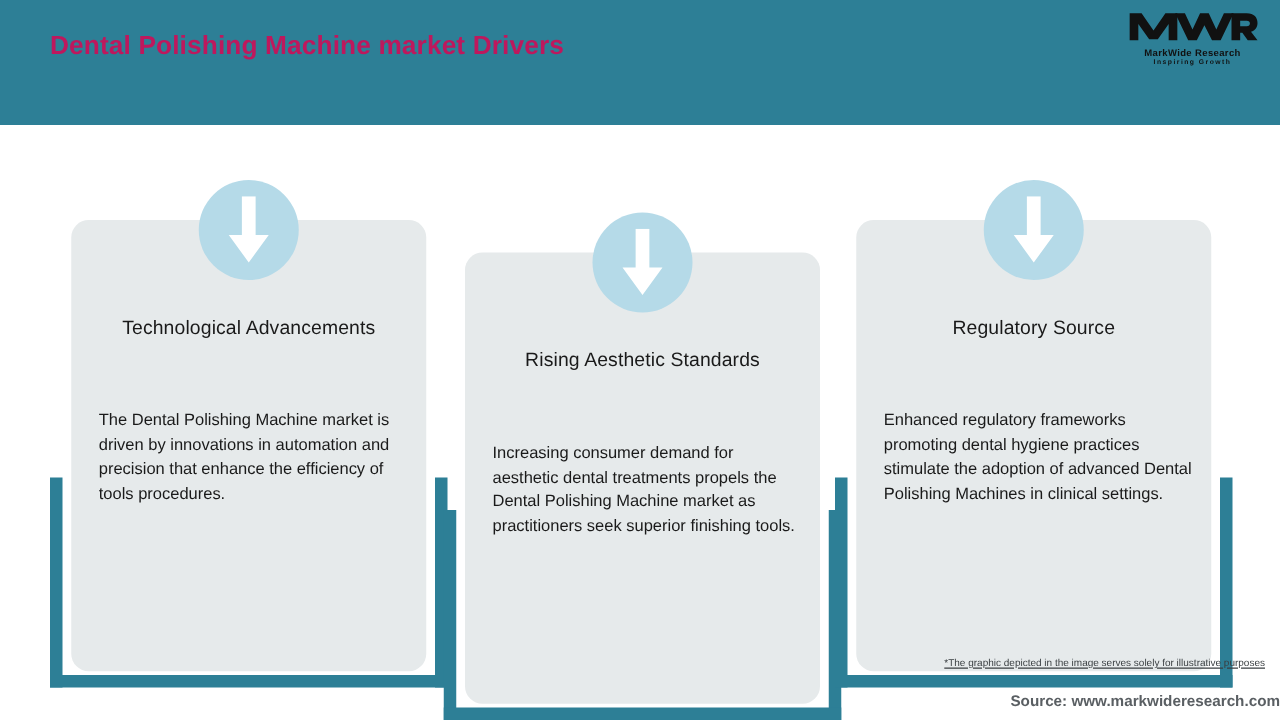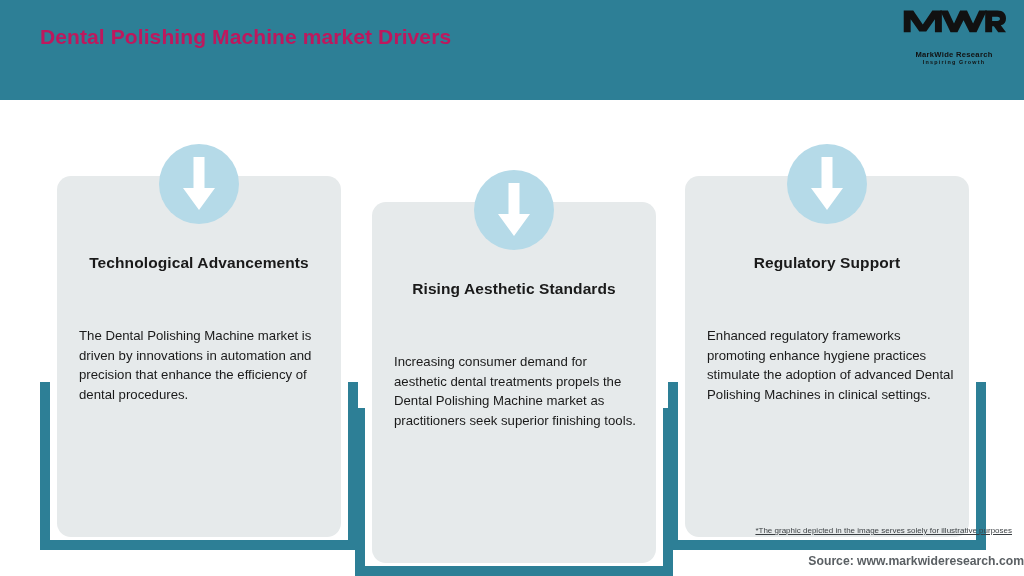--- a/index.html
+++ b/index.html
@@ -45,21 +45,21 @@
     display: block;
     width: 100%;
     height: 26px;
   }
   .logo-name {
     display: block;
     font-size: 7.6px;
     font-weight: bold;
     color: #111111;
     letter-spacing: 0.3px;
-    margin-top: 17px;
+    margin-top: 5px;
     white-space: nowrap;
   }
   .logo-tag {
     display: block;
     font-size: 5.4px;
     font-weight: bold;
     color: #111111;
     letter-spacing: 1.2px;
     margin-top: 1px;
     white-space: nowrap;
@@ -107,21 +107,21 @@
     background: #e6eaeb;
     border-radius: 14px;
   }
 
   .card-title {
     position: absolute;
     left: 0; top: 78px;
     width: 100%;
     text-align: center;
     font-size: 15.5px;
-    font-weight: bold;
+    font-weight: normal;
     color: #1a1a1a;
     letter-spacing: 0.1px;
   }
 
   .card-body {
     position: absolute;
     left: 22px;
     top: 150px;
     width: 248px;
     font-size: 13.2px;
@@ -185,21 +185,21 @@
 </div>
 
 <div class="cards">
 
   <div class="card-unit c0">
     <div class="bracket-left"></div>
     <div class="bracket-right"></div>
     <div class="bracket-bottom"></div>
     <div class="card">
       <div class="card-title">Technological Advancements</div>
-      <div class="card-body">The Dental Polishing Machine market is driven by innovations in automation and precision that enhance the efficiency of dental procedures.</div>
+      <div class="card-body">The Dental Polishing Machine market is driven by innovations in automation and precision that enhance the efficiency of tools procedures.</div>
     </div>
     <div class="icon-circle">
       <svg viewBox="0 0 34 54" aria-hidden="true">
         <path d="M11.5 0 L22.5 0 L22.5 31 L33 31 L17 53 L1 31 L11.5 31 Z" fill="#ffffff"></path>
       </svg>
     </div>
   </div>
 
   <div class="card-unit c1">
     <div class="bracket-left"></div>
@@ -214,22 +214,22 @@
         <path d="M11.5 0 L22.5 0 L22.5 31 L33 31 L17 53 L1 31 L11.5 31 Z" fill="#ffffff"></path>
       </svg>
     </div>
   </div>
 
   <div class="card-unit c2">
     <div class="bracket-left"></div>
     <div class="bracket-right"></div>
     <div class="bracket-bottom"></div>
     <div class="card">
-      <div class="card-title">Regulatory Support</div>
-      <div class="card-body">Enhanced regulatory frameworks promoting enhance hygiene practices stimulate the adoption of advanced Dental Polishing Machines in clinical settings.</div>
+      <div class="card-title">Regulatory Source</div>
+      <div class="card-body">Enhanced regulatory frameworks promoting dental hygiene practices stimulate the adoption of advanced Dental Polishing Machines in clinical settings.</div>
     </div>
     <div class="icon-circle">
       <svg viewBox="0 0 34 54" aria-hidden="true">
         <path d="M11.5 0 L22.5 0 L22.5 31 L33 31 L17 53 L1 31 L11.5 31 Z" fill="#ffffff"></path>
       </svg>
     </div>
   </div>
 
 </div>
 

